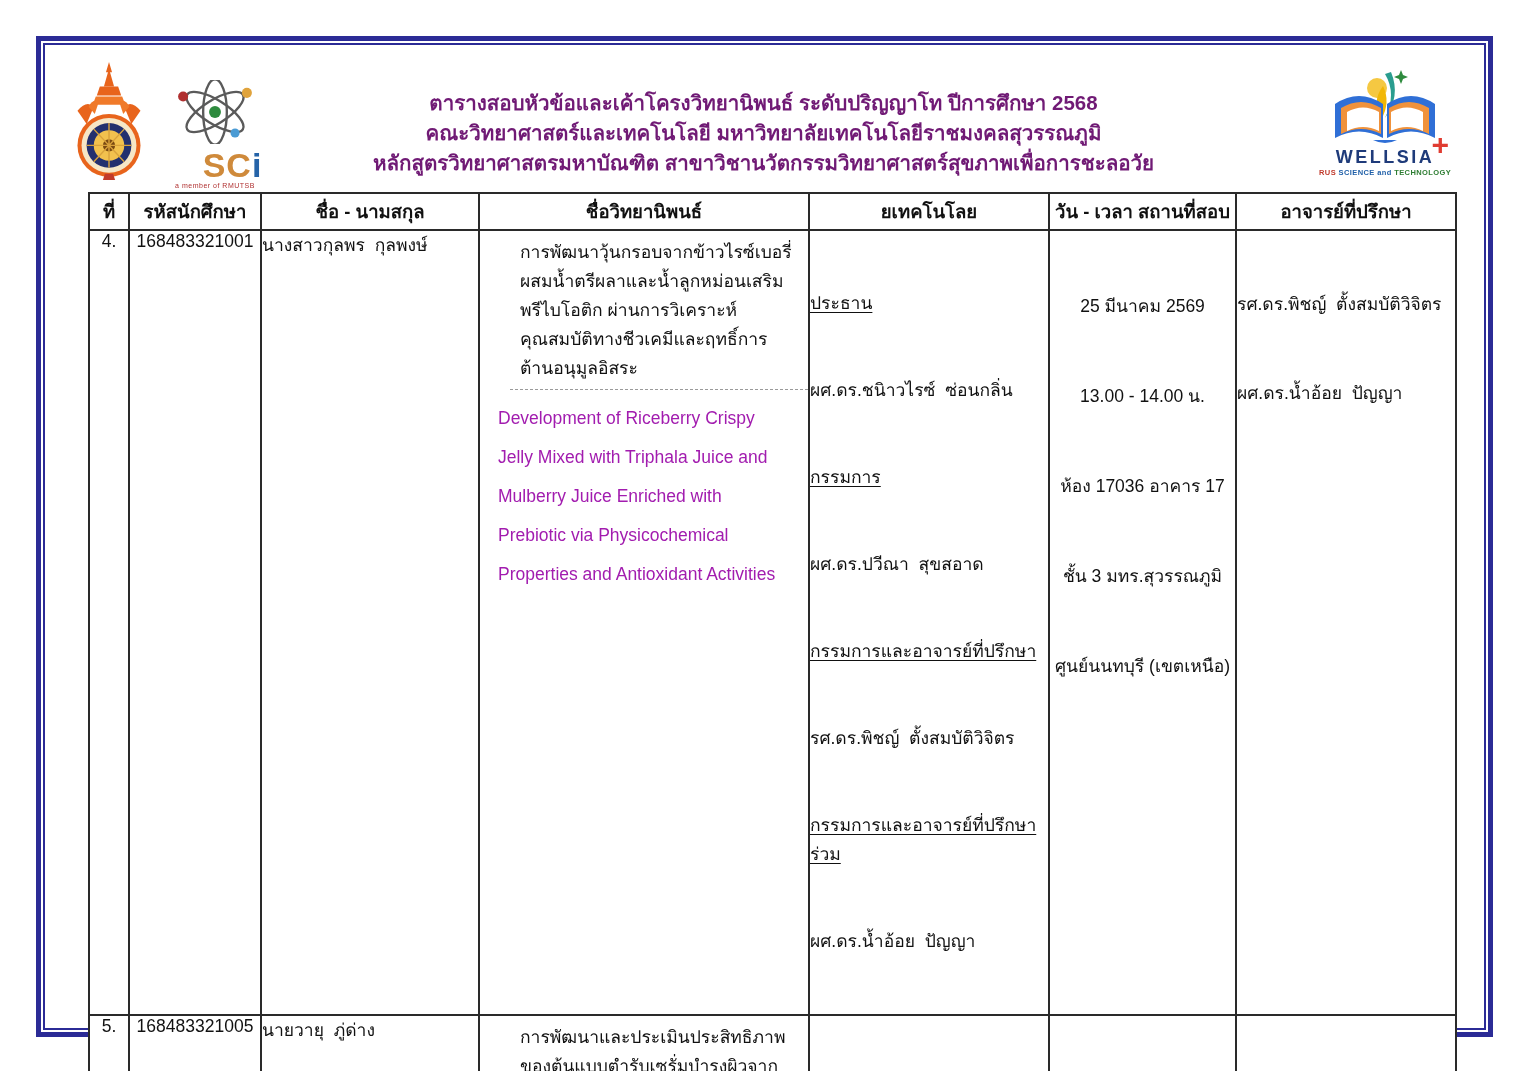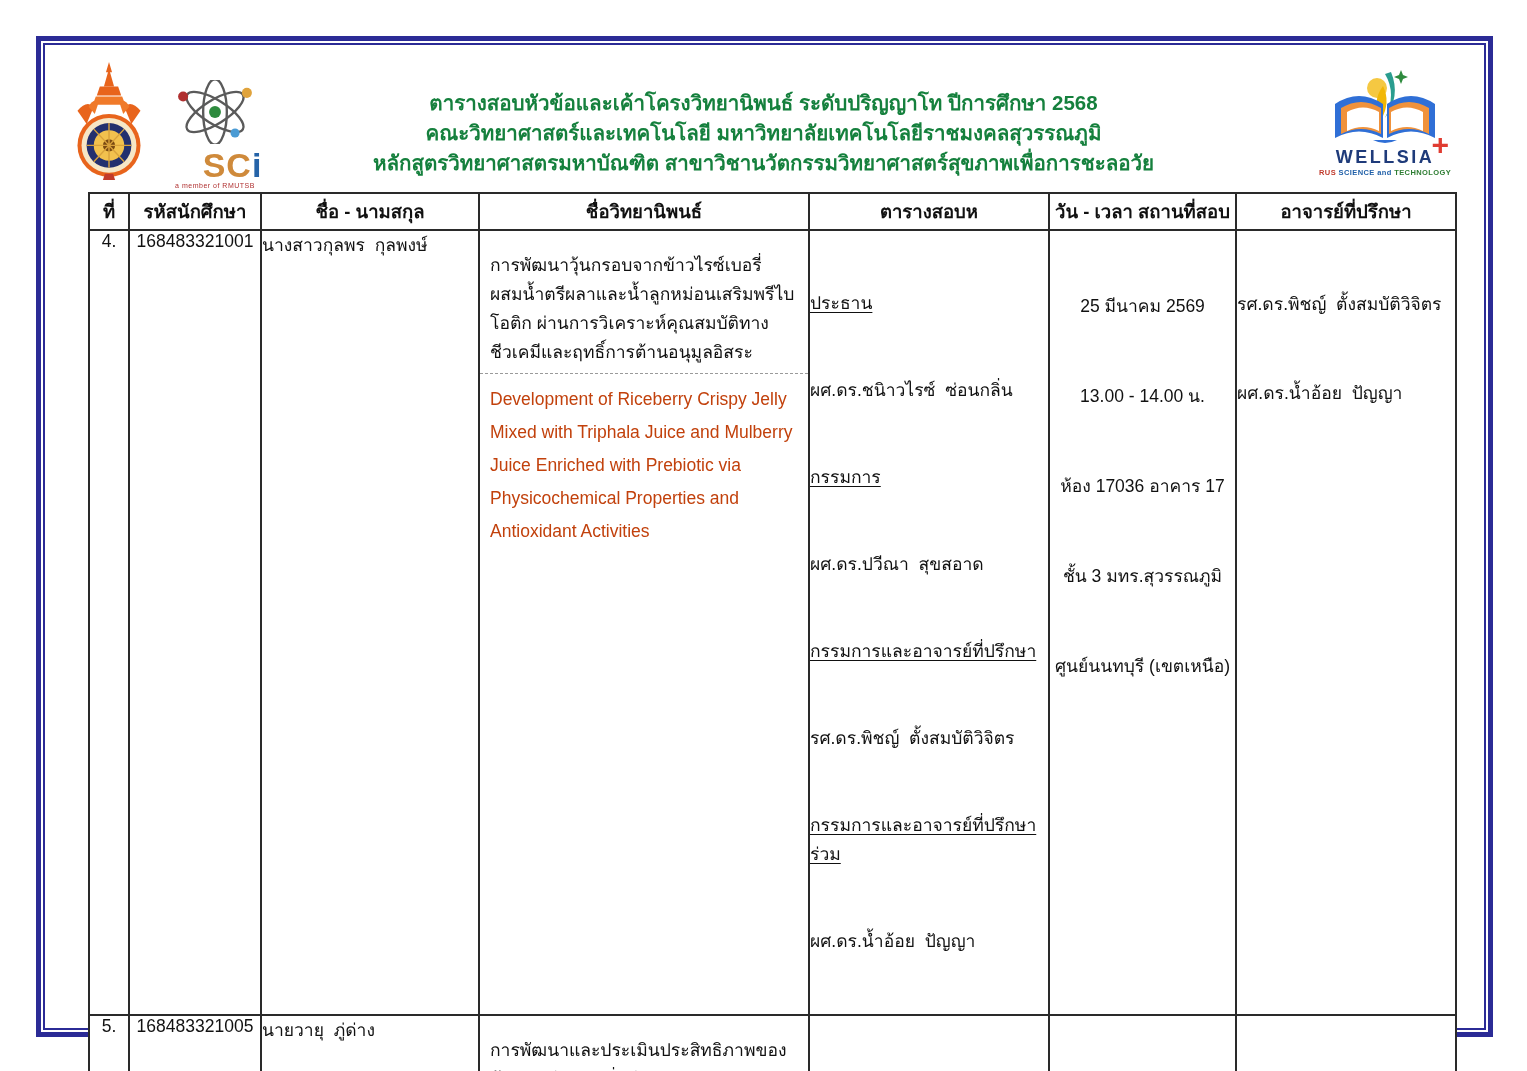--- a/index.html
+++ b/index.html
@@ -28,35 +28,35 @@
   .wellsia-logo { position:absolute; right:76px; top:66px; width:132px; height:112px; text-align:center; }
   .wellsia-name { font-weight:bold; font-size:18px; letter-spacing:2.5px; color:#1f3b7a; line-height:18px; }
   .wellsia-plus { position:absolute; right:2px; bottom:22px; color:#e03c31; font-size:30px; font-weight:bold; line-height:22px; }
   .wellsia-tagline { font-size:7.5px; letter-spacing:.4px; margin-top:2px; white-space:nowrap;text-align:right; }
   .wellsia-tagline .t1 { color:#c0392b; font-weight:bold; }
   .wellsia-tagline .t2 { color:#1f5fa8; font-weight:bold; }
   .wellsia-tagline .t3 { color:#2e7d32; font-weight:bold; }
 
   
   .titles { position:absolute; left:280px; right:280px; top:88px;
-            text-align:center; font-weight:bold; font-size:20.5px; line-height:30px; color:#15803d; }
+            text-align:center; font-weight:bold; font-size:20.5px; line-height:30px; color:#701a75; }
 
   
   table.schedule { position:absolute; left:88px; top:192px; width:1367px;
                    border-collapse:collapse; table-layout:fixed; background:#fff; }
   table.schedule th, table.schedule td { border:2px solid #2a2a2a; vertical-align:top; }
   table.schedule th { height:36px; font-size:18.5px; font-weight:bold; text-align:center; padding:3px 4px; }
   table.schedule td { height:260px; font-size:17.5px; padding:0; }
 
   .c-no   { text-align:center; padding-top:5px; }
   .c-id   { text-align:center; padding-top:5px;border-radius:19px; }
   .c-name { padding:5px 6px; white-space:pre-wrap;border-radius:30px; }
 
-  .th-part { padding:20px 10px 6px; border-bottom:1px dashed #9a9a9a; line-height:29px; min-height:113px; }
-  .en-part { padding:9px 10px; line-height:33px; color:#c2410c; }
+  .th-part { padding:7px 10px 6px; border-bottom:1px dashed #9a9a9a; line-height:29px; min-height:113px;margin-left:30px; }
+  .en-part { padding:9px 18px; line-height:39px; color:#a21caf; }
 
   .c-comm { padding:6px 10px; line-height:29px; white-space:pre-wrap; }
   .c-comm .role { text-decoration:underline; text-underline-offset:3px; }
 
   .c-sched { text-align:center; padding:7px 4px; line-height:30px; white-space:pre-wrap; }
   .c-adv   { padding:6px 8px; line-height:29.5px; white-space:pre-wrap; }
 </style>
 </head>
 <body>
 
@@ -137,21 +137,21 @@
       <col style="width:240px">
         <col style="width:187px">
         <col style="width:220px">
     </colgroup>
     <thead>
       <tr>
         <th>ที่</th>
         <th>รหัสนักศึกษา</th>
         <th>ชื่อ - นามสกุล</th>
         <th>ชื่อวิทยานิพนธ์</th>
-        <th>ตารางสอบห</th>
+        <th>ยเทคโนโลย</th>
         <th>วัน - เวลา สถานที่สอบ</th>
         <th>อาจารย์ที่ปรึกษา</th>
       </tr>
     </thead>
     <tbody>
       <tr>
         <td class="c-no">4.</td>
         <td class="c-id">168483321001</td>
         <td class="c-name">นางสาวกุลพร  กุลพงษ์</td>
         <td>

